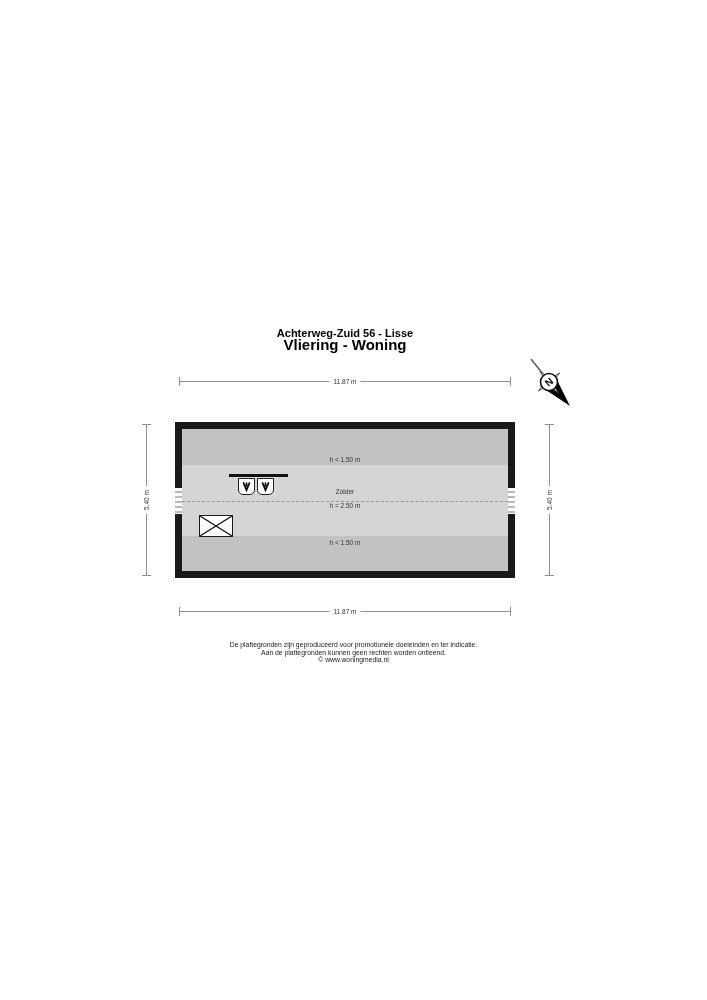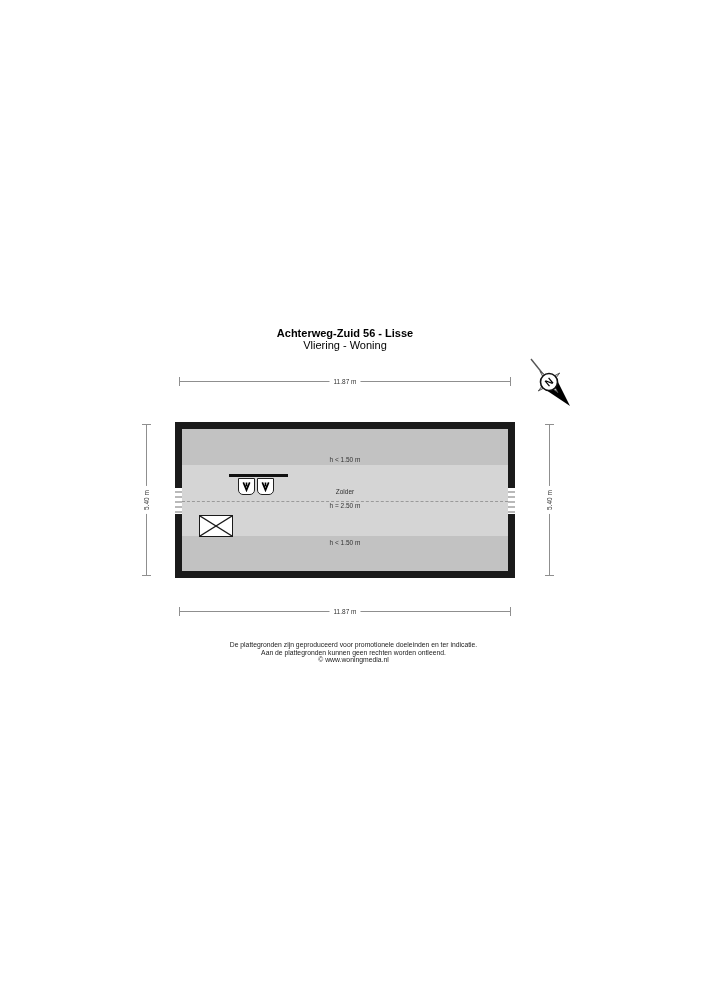--- a/index.html
+++ b/index.html
@@ -2,21 +2,21 @@
 <html><head>
 <meta charset="utf-8">
 <style>
   * { margin:0; padding:0; box-sizing:border-box; }
   html,body { width:707px; height:1000px; background:#ffffff; font-family:"Liberation Sans","DejaVu Sans",sans-serif; color:#000; }
   .page { position:relative; width:707px; height:1000px; background:#fff; overflow:hidden; }
 
   
   .title-block { position:absolute; left:175px; top:327px; width:340px; text-align:center; }
   .title-line1 { font-size:11px; font-weight:bold; line-height:12px; }
-  .title-line2 { font-size:11px; font-weight:normal; line-height:12px;text-align:center; }
+  .title-line2 { font-size:15px; font-weight:bold; line-height:12px;text-align:center; }
 
   
   .compass { position:absolute; left:526px; top:355px; width:46px; height:54px; }
 
   
   .plan { position:absolute; left:175px; top:422px; width:340px; height:156px; border:7px solid #1a1a1a; background:#d5d5d5; }
   .plan-inner { position:relative; width:100%; height:100%; }
   .zone-top    { position:absolute; left:0; top:0;    width:100%; height:36px; background:#c2c2c2; }
   .zone-mid    { position:absolute; left:0; top:36px; width:100%; height:71px; background:#d5d5d5; }
   .zone-bottom { position:absolute; left:0; top:107px;width:100%; height:35px; background:#c2c2c2; }

